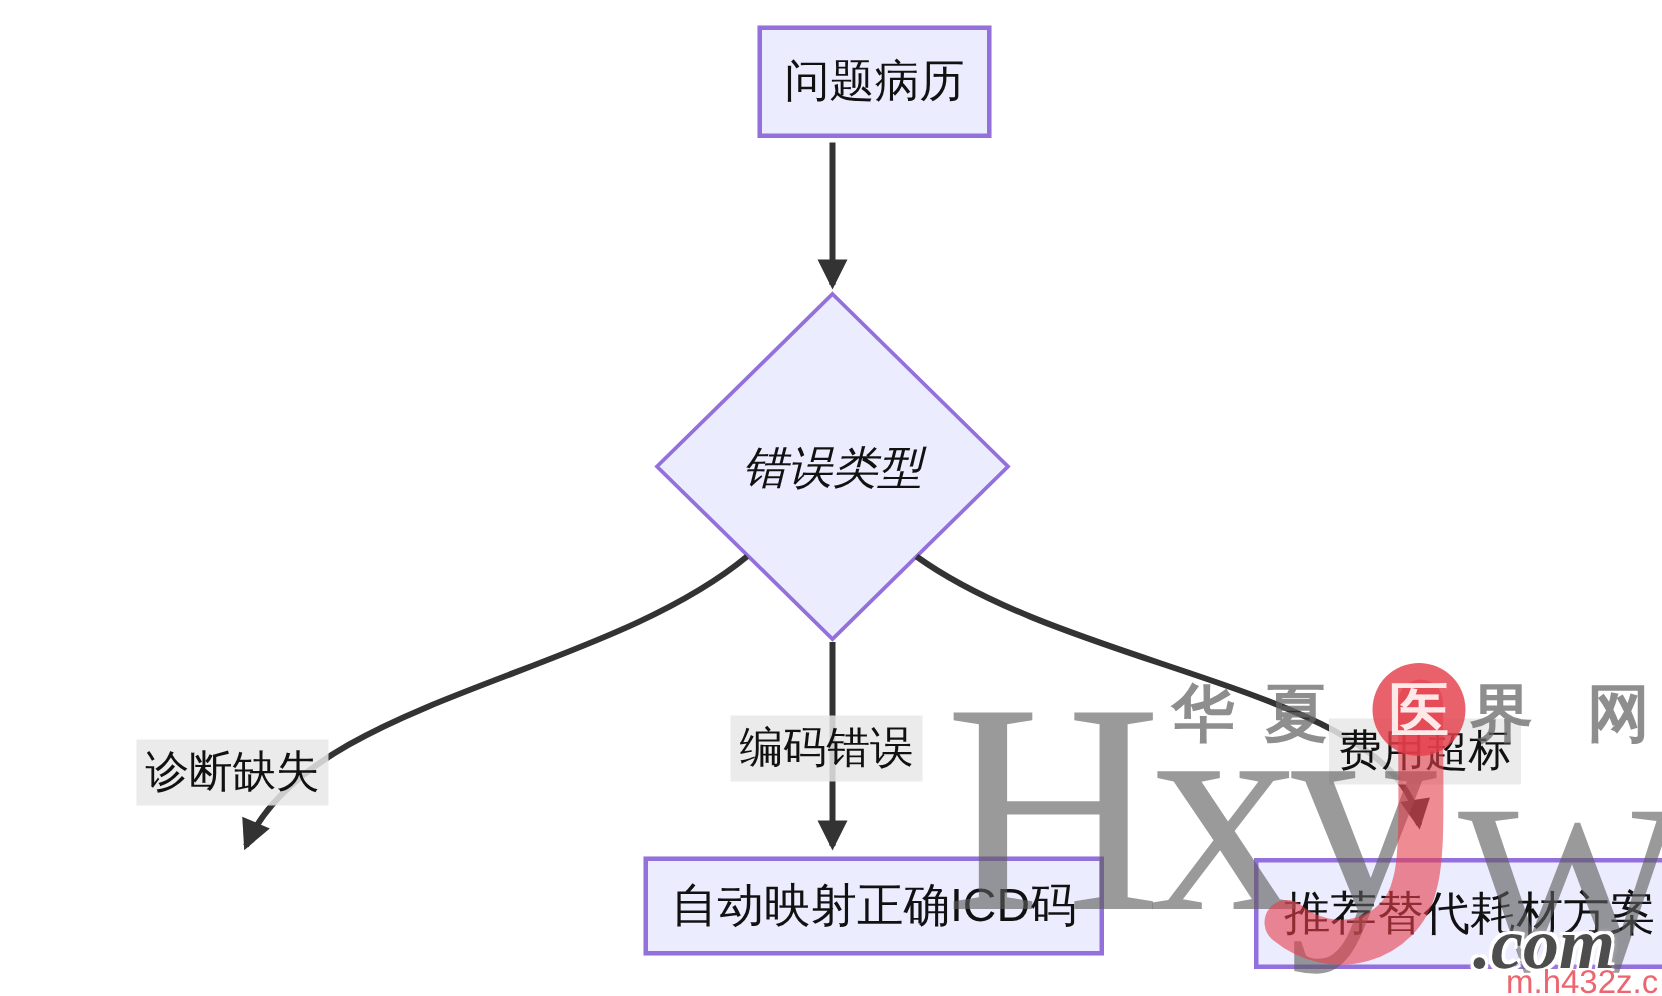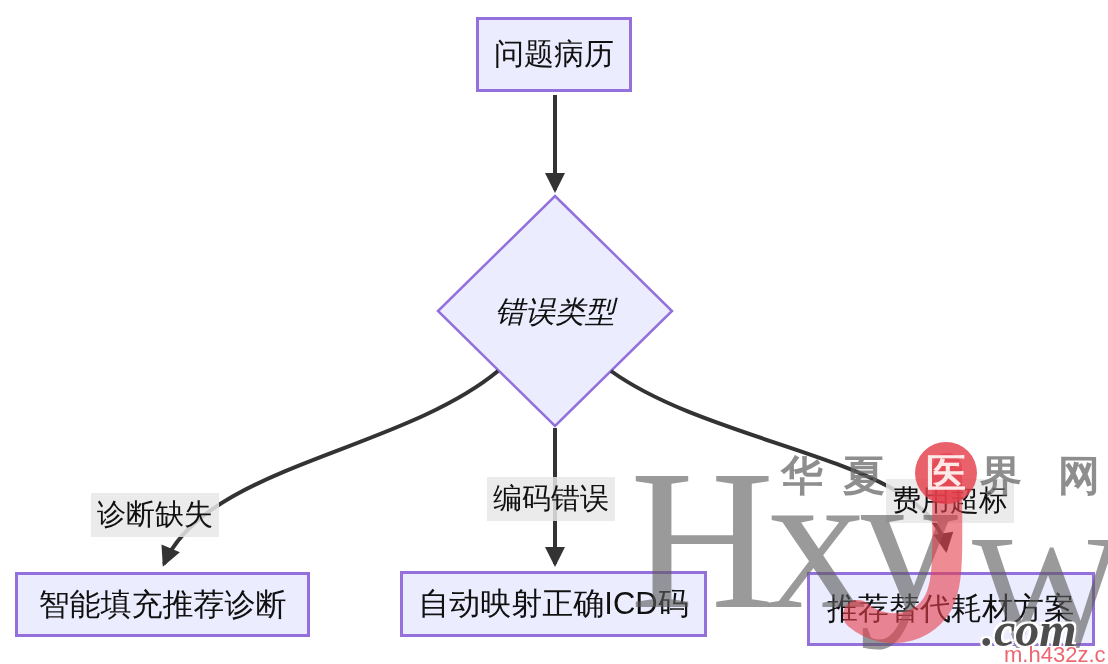--- a/index.html
+++ b/index.html
@@ -19,20 +19,21 @@
   .node {
     position: absolute;
     background: #ECECFF;
     border: 3px solid #9370DB;
     display: flex; align-items: center; justify-content: center;
     color: #111111;
     font-size: 31px;
     z-index: 2;
     box-sizing: border-box;
     white-space: nowrap;
+    margin-left: 29px;
   }
   .node-root   { left: 476px; top: 17px;  width: 156px; height: 75px; font-size: 30px; }
   .node-fix1   { left: 15px;  top: 572px; width: 295px; height: 65px; }
   .node-fix2   { left: 400px; top: 571px; width: 307px; height: 66px; }
   .node-fix3   { left: 807px; top: 572px; width: 288px; height: 74px; }
 
   .diamond-label {
     position: absolute;
     left: 455px; top: 292px; width: 200px;
     text-align: center;
@@ -129,23 +130,20 @@
 
     <path d="M 611 371 C 718 448, 932 460, 946 550" stroke="#333333" stroke-width="4" fill="none" marker-end="url(#arrowhead)"></path>
   </svg>
 
   <div class="node node-root">
     <span>问题病历</span>
   </div>
 
   <div class="diamond-label">错误类型</div>
 
-  <div class="node node-fix1">
-    <span>智能填充推荐诊断</span>
-  </div>
 
   <div class="node node-fix2">
     <span>自动映射正确ICD码</span>
   </div>
 
   <div class="node node-fix3">
     <span>推荐替代耗材方案</span>
   </div>
 
   <div class="edge-label el-left">诊断缺失</div>

